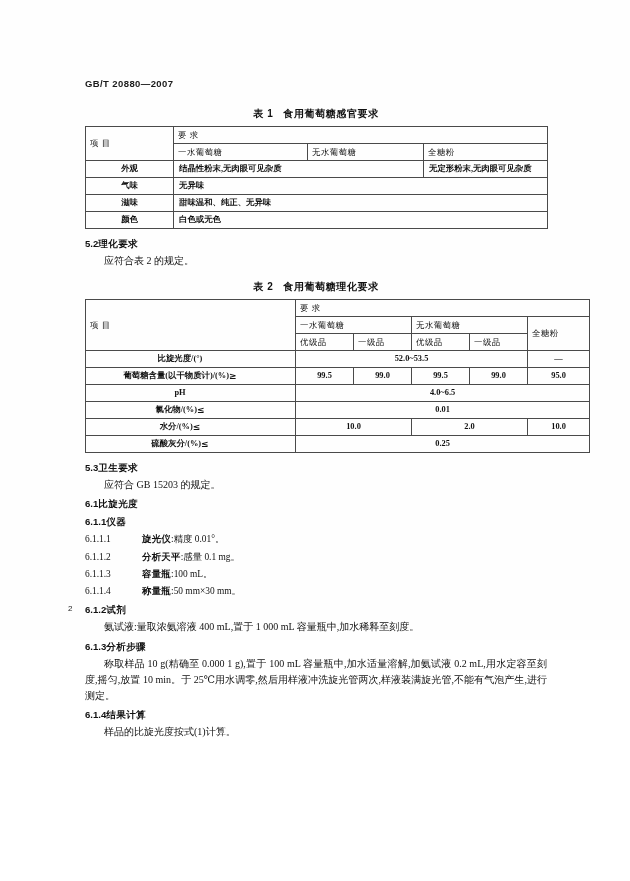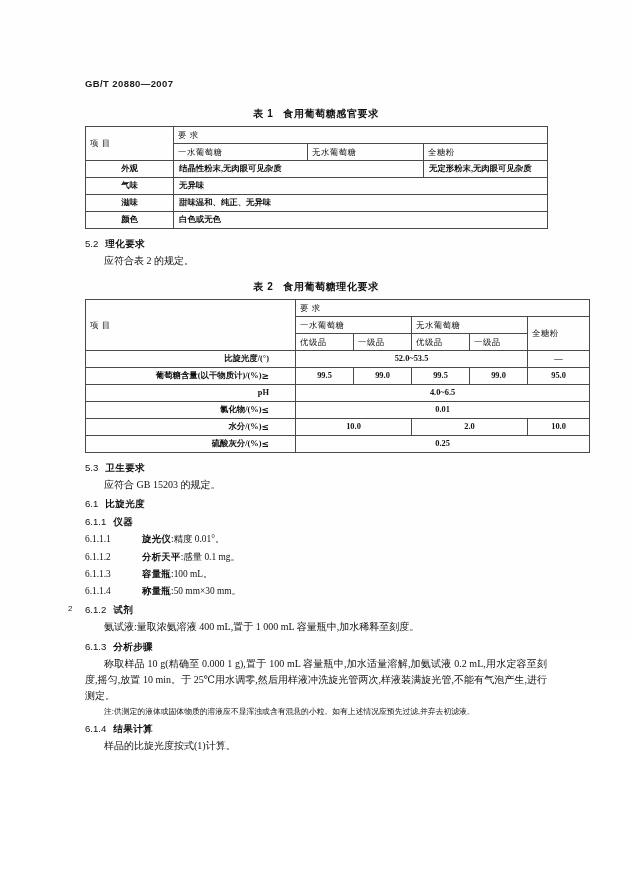--- a/index.html
+++ b/index.html
@@ -75,41 +75,40 @@
     font-family: "Liberation Sans", sans-serif;
     font-weight: normal;
     letter-spacing: 0.5px;
   }
   .outer-top { border-top-width: 1.3px; }
   .outer-bot { border-bottom-width: 1.3px; }
 
   
   .item-cell {
     display: flex;
-    justify-content: flex-end;
+    justify-content: center;
     align-items: center;
   }
   .item-cell .sym {
     font-family: "DejaVu Sans", sans-serif;
     font-size: 9px;
     padding-right: 22px;
   }
 
   
   .sec-h {
     font-family: "Liberation Sans", sans-serif;
     font-size: 9.6px;
     font-weight: bold;
     letter-spacing: 0.3px;
     margin: 9px 0 2px 0;
     color: #111;
   }
   .sec-h .num {
-    font-weight: normal;
-    margin-right: 7px;
+    font-weight: bold;
     letter-spacing: 0;
   }
   .sec-h.tight { margin-top: 5px; }
   .para {
     font-size: 10px;
     line-height: 1.62;
     margin: 0 0 1px 0;
     text-indent: 19px;
     text-align: justify;
     color: #111;
@@ -332,21 +331,20 @@
 
     <div class="sec-h tight">
       <span class="num">6.1.2</span><span>试剂</span>
     </div>
     <p class="para">氨试液:量取浓氨溶液 400 mL,置于 1 000 mL 容量瓶中,加水稀释至刻度。</p>
 
     <div class="sec-h tight">
       <span class="num">6.1.3</span><span>分析步骤</span>
     </div>
     <p class="para">称取样品 10 g(精确至 0.000 1 g),置于 100 mL 容量瓶中,加水适量溶解,加氨试液 0.2 mL,用水定容至刻度,摇匀,放置 10 min。于 25℃用水调零,然后用样液冲洗旋光管两次,样液装满旋光管,不能有气泡产生,进行测定。</p>
-    <p class="note">注:供测定的液体或固体物质的溶液应不显浑浊或含有混悬的小粒。如有上述情况应预先过滤,并弃去初滤液。</p>
 
     <div class="sec-h tight">
       <span class="num">6.1.4</span><span>结果计算</span>
     </div>
     <p class="para">样品的比旋光度按式(1)计算。</p>
 
   </div>
 
   <div class="folio">2</div>
 </div>

